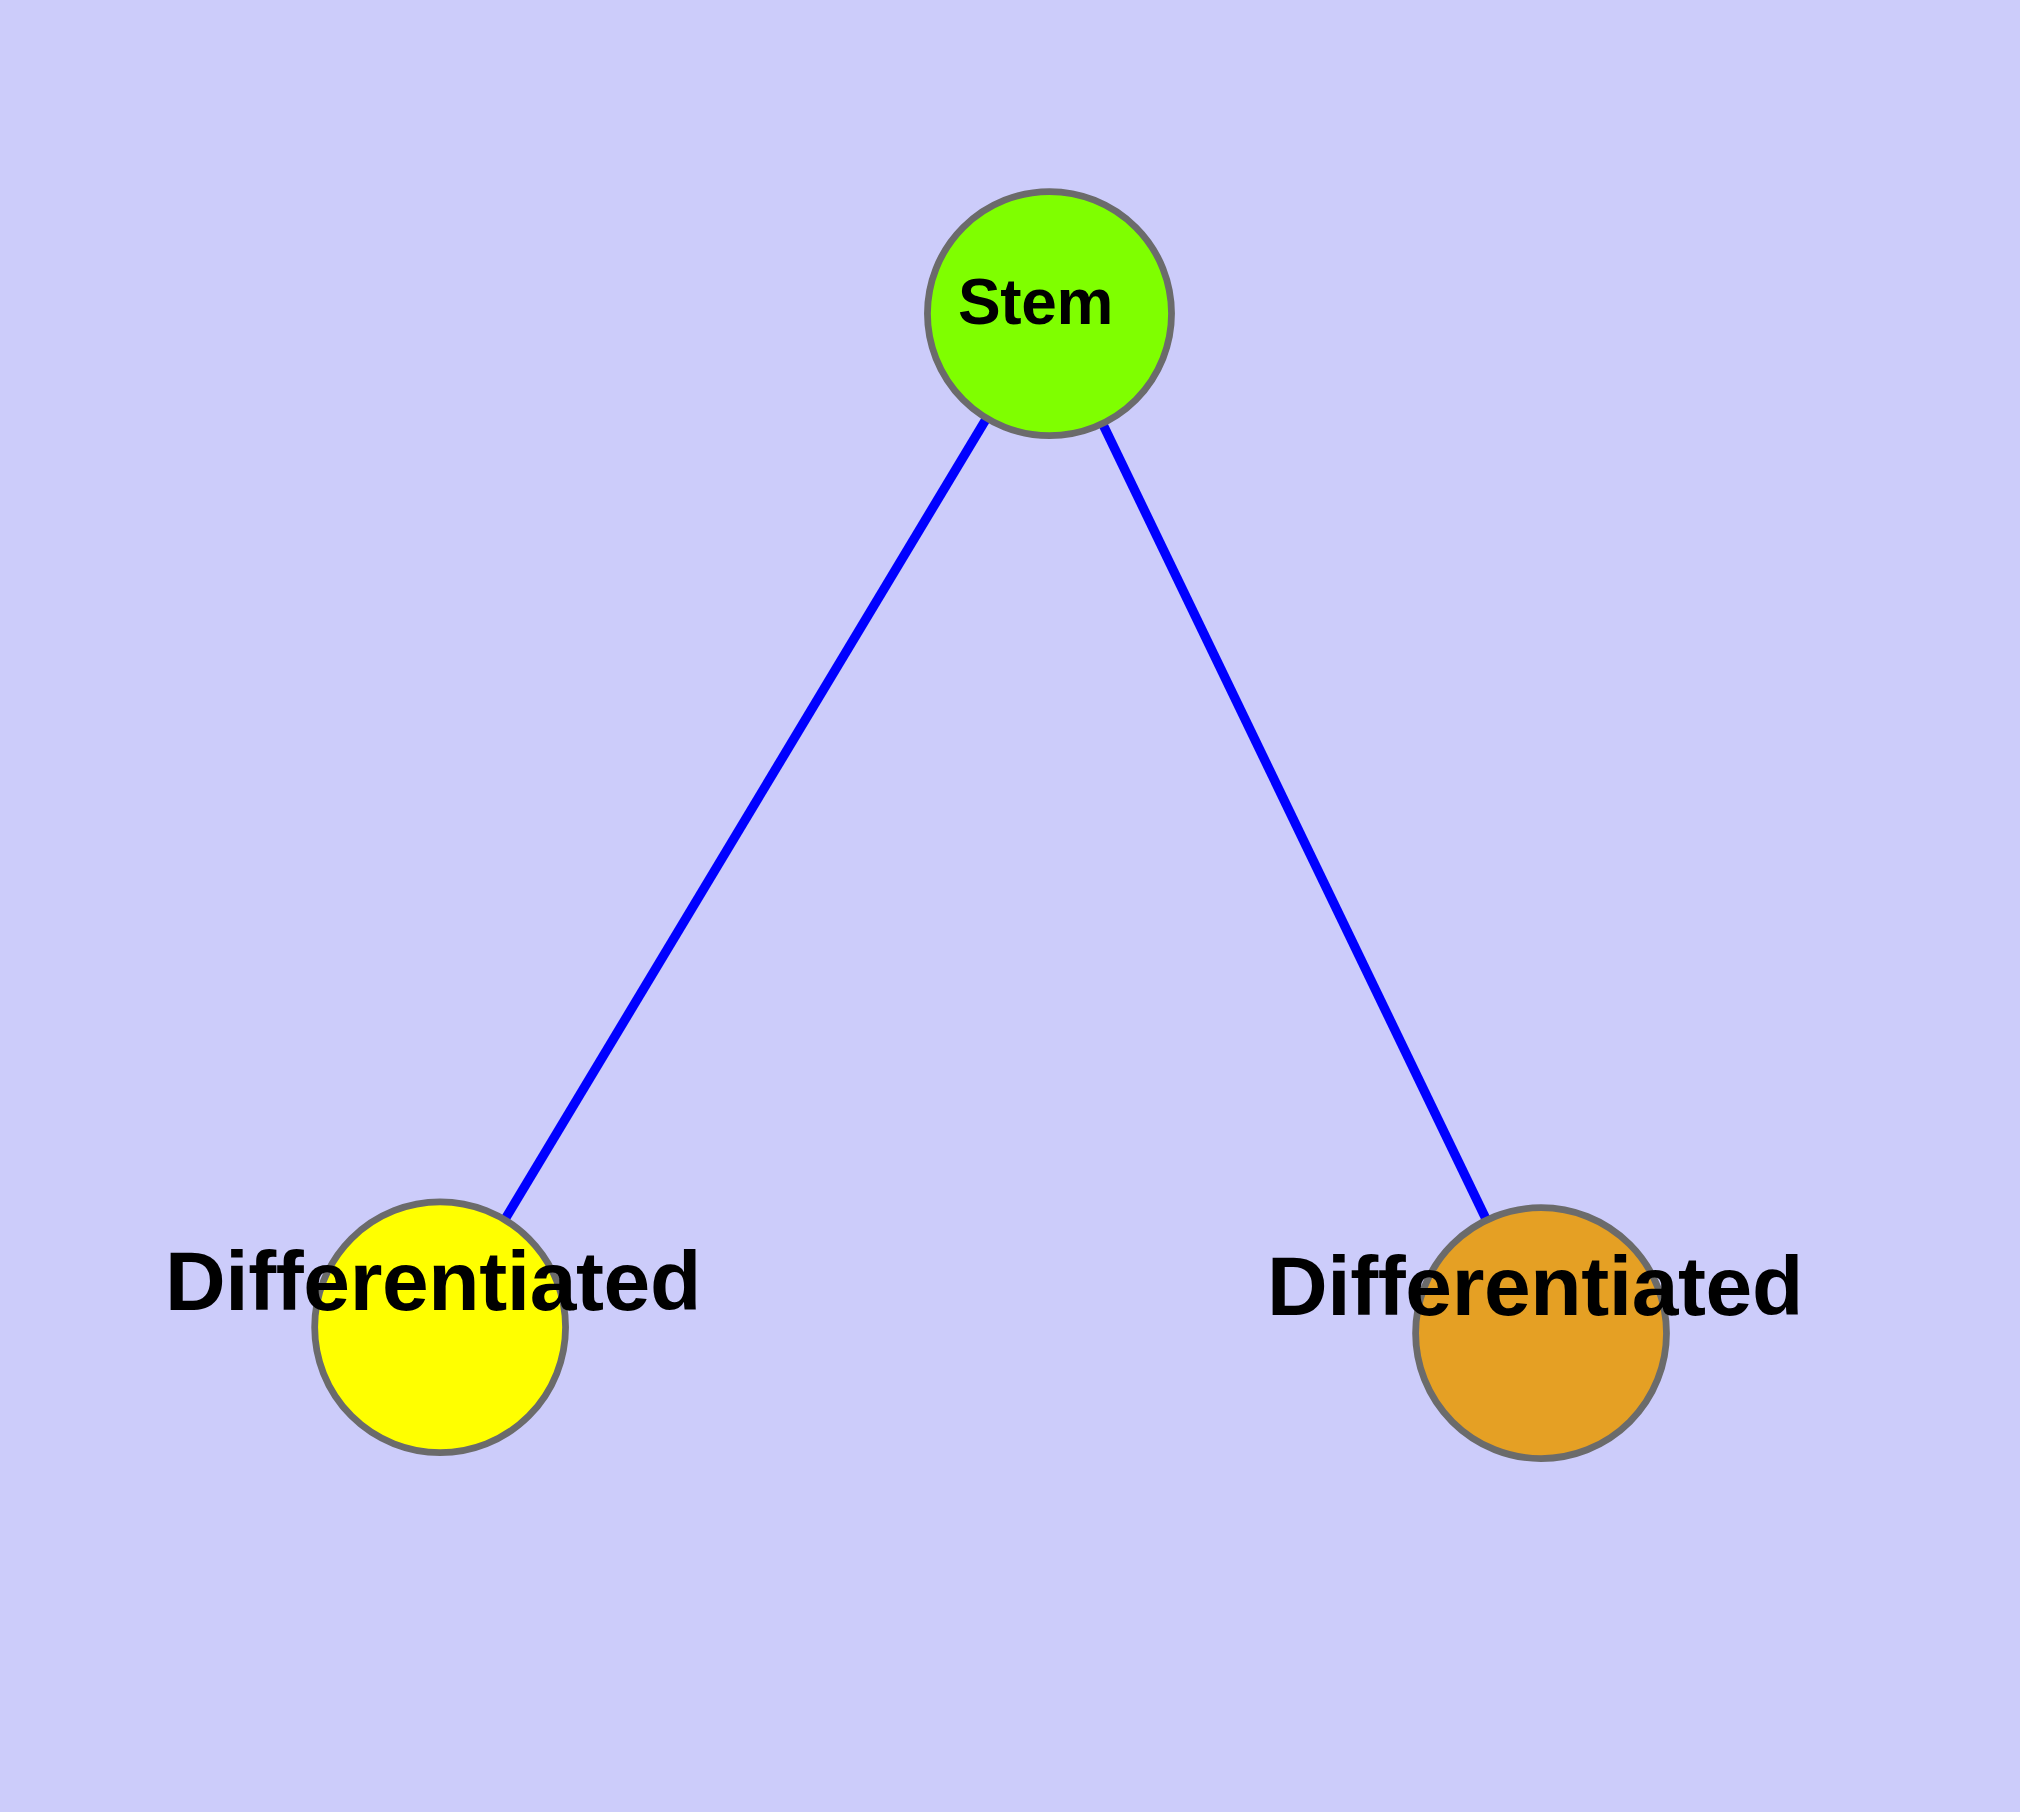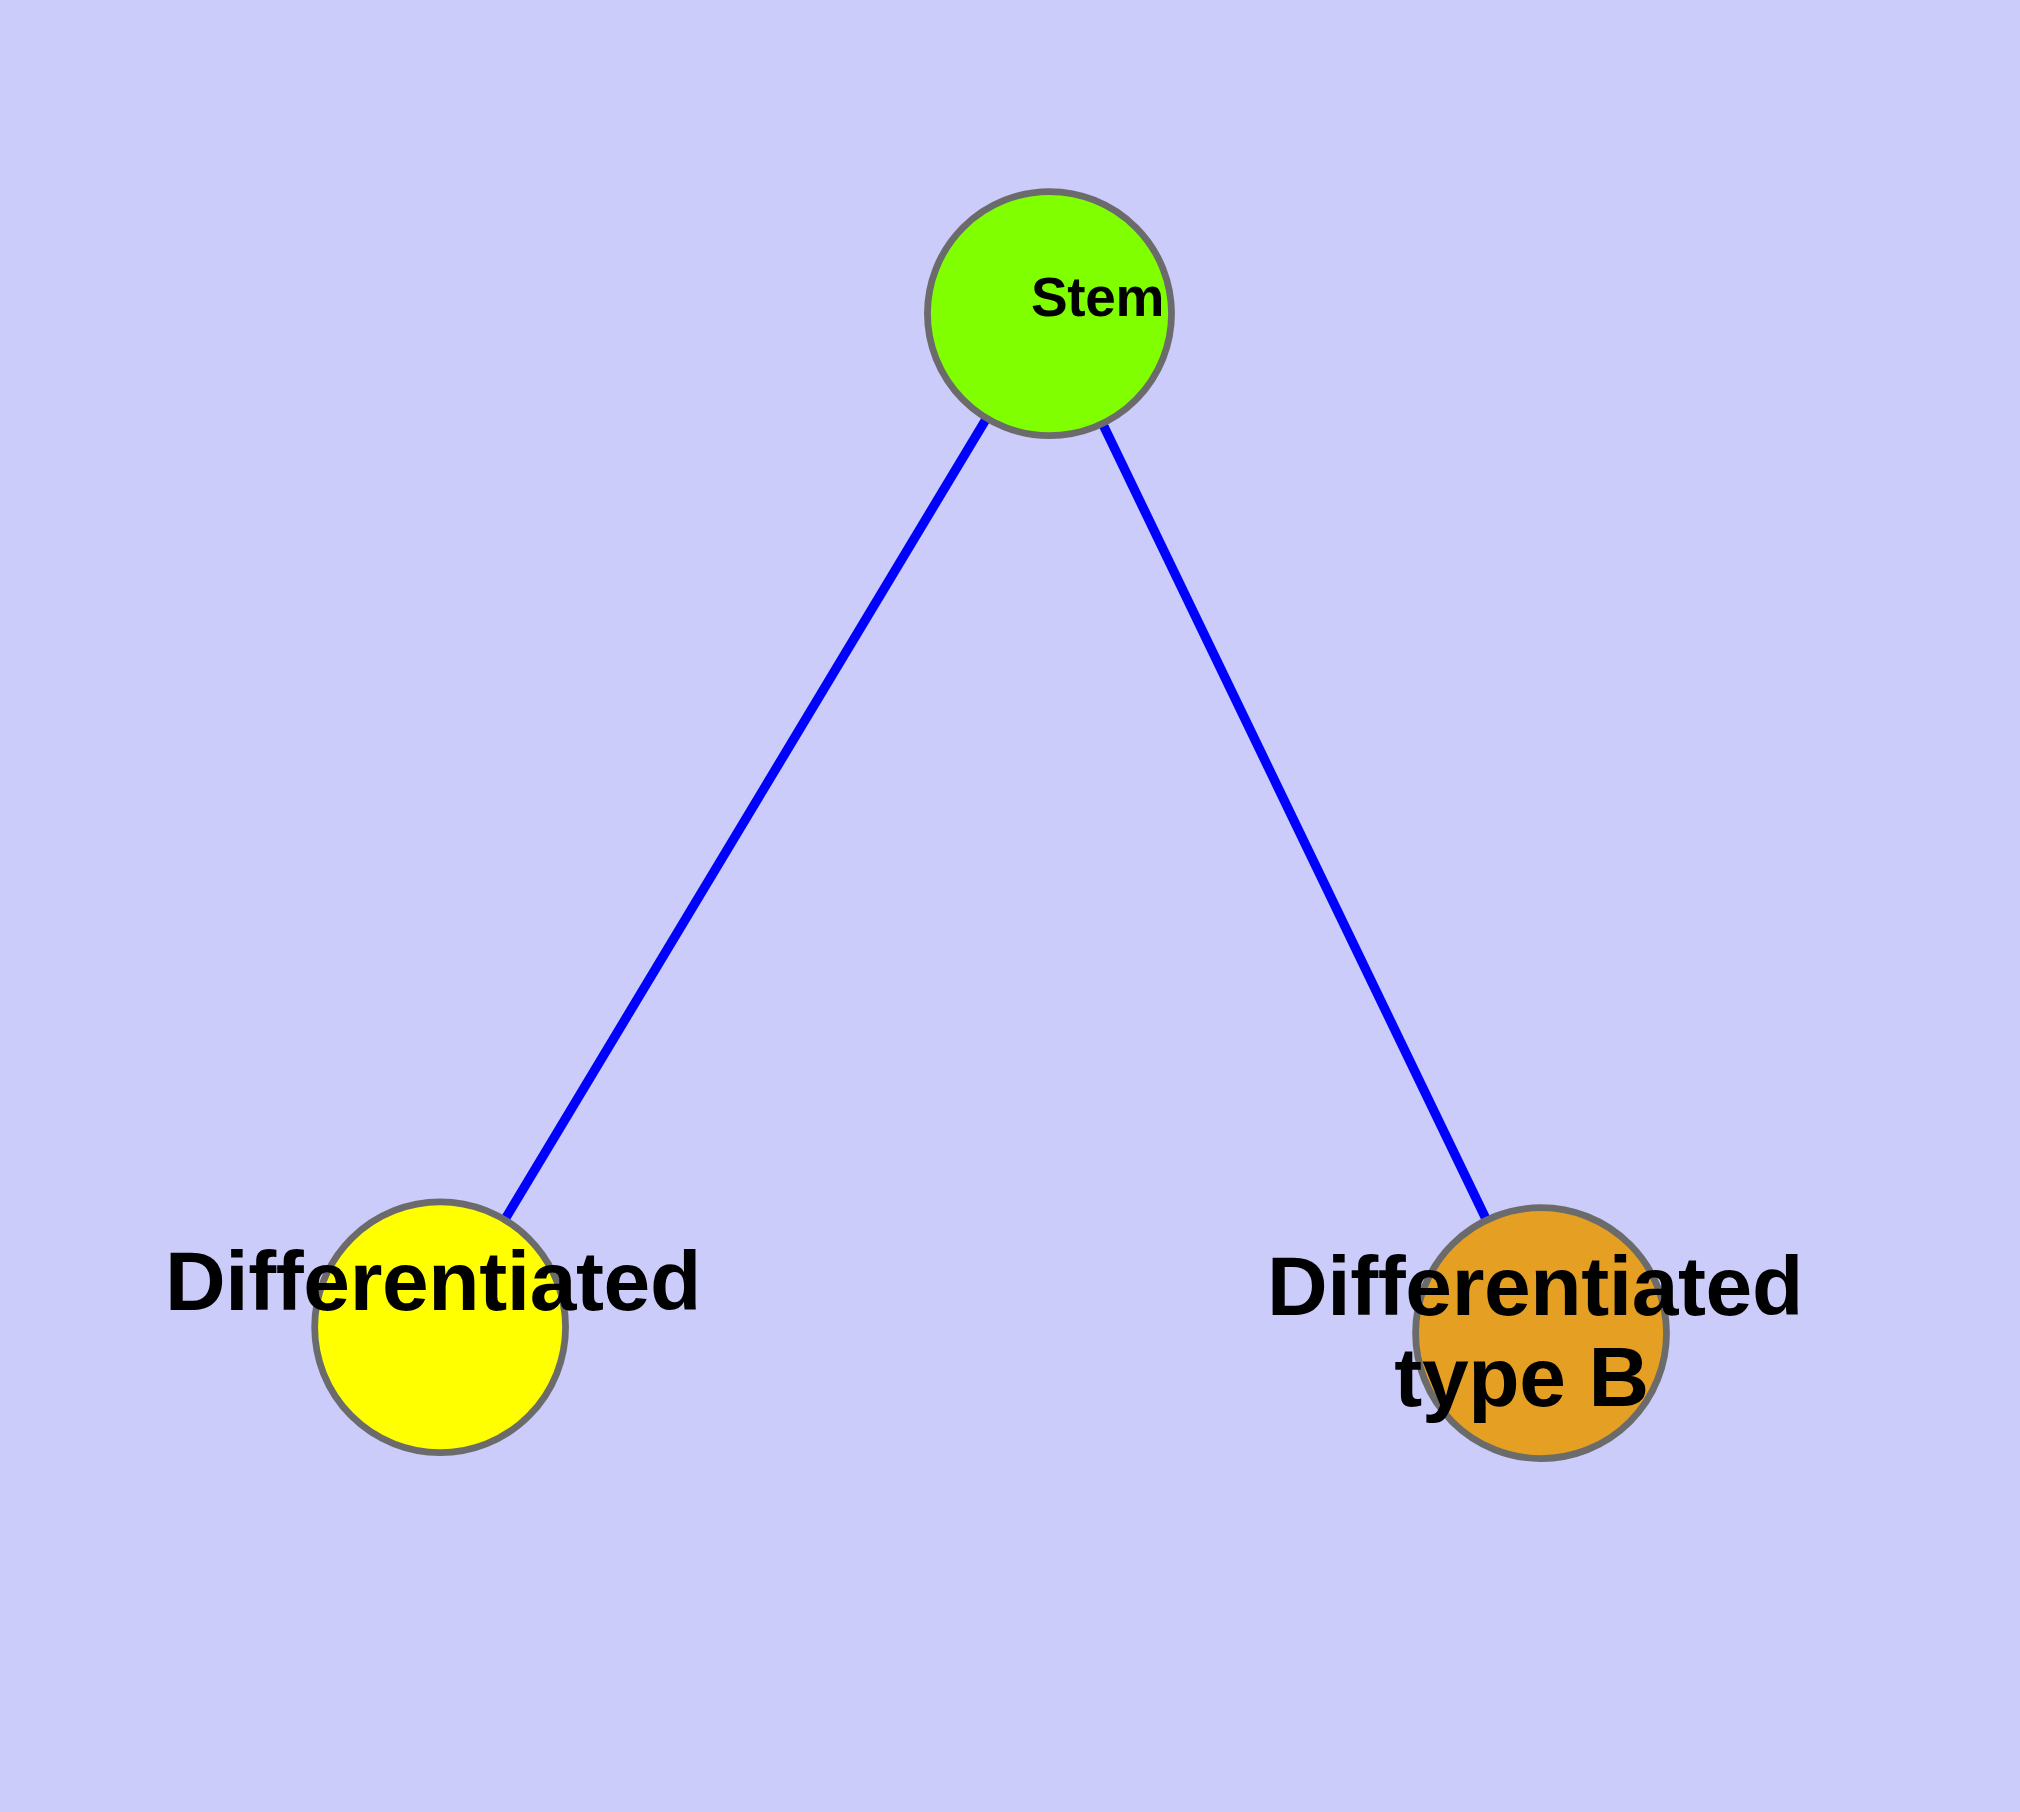--- a/index.html
+++ b/index.html
@@ -32,24 +32,24 @@
     text-align: center;
     font-family: "Liberation Sans", sans-serif;
     font-weight: bold;
     color: #000000;
     white-space: pre;
     line-height: 1.08;
     letter-spacing: -0.4px;
     pointer-events: none;
   }
   #label-stem {
-    left: 843px;
+    left: 781px;
     top: 268px;
     width: 509px;
-    font-size: 55px;
+    font-size: 64px;
   }
   #label-diff-a {
     left: 165px;
     top: 1236px;
     width: 509px;
     font-size: 84px;
   }
   #label-diff-b {
     left: 1267px;
     top: 1241px;
@@ -75,16 +75,16 @@
       <circle cx="519" cy="1566" r="148" fill="#ffff00" stroke="#6b6b6b" stroke-width="8"></circle>
       <circle cx="1818" cy="1573" r="148" fill="#e5a024" stroke="#6b6b6b" stroke-width="8"></circle>
       <circle cx="1238" cy="370" r="144" fill="#7fff00" stroke="#6b6b6b" stroke-width="8"></circle>
     </g>
   </svg>
 
   <div class="node-label" id="label-stem">Stem</div>
 
   <div class="node-label" id="label-diff-a"><span>Differentiated</span><br></div>
 
-  <div class="node-label" id="label-diff-b"><span>Differentiated</span><br><span>type B</span></div>
+  <div class="node-label" id="label-diff-b"><span>Differentiated</span><br></div>
 
 </div>
 
 
 </body></html>

